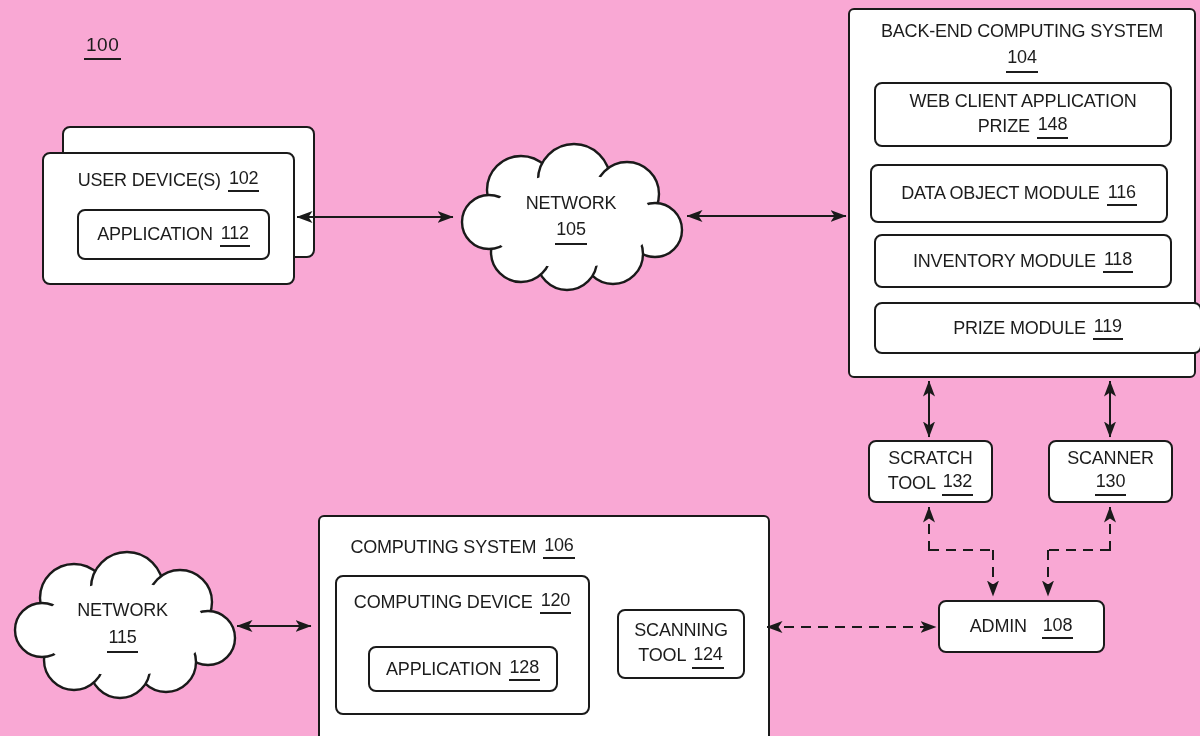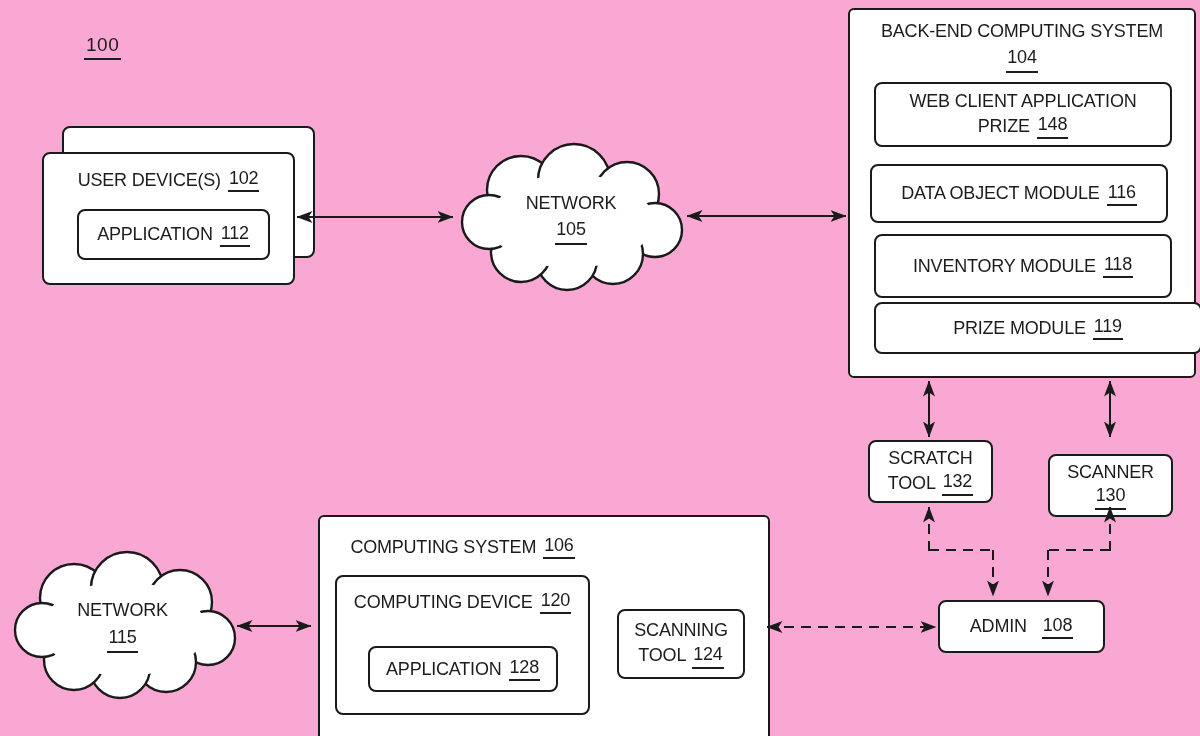--- a/index.html
+++ b/index.html
@@ -100,21 +100,21 @@
           <span class="ref">148</span>
         </span>
       </div>
     </div>
     <div class="box" style="left:20px;top:154px;width:298px;height:59px;">
       <div class="node-text fill">
         <span>DATA OBJECT MODULE</span>
         <span class="ref">116</span>
       </div>
     </div>
-    <div class="box" style="left:24px;top:224px;width:298px;height:64px;">
+    <div class="box" style="left:24px;top:224px;width:298px;height:54px;">
       <div class="node-text fill">
         <span>INVENTORY MODULE</span>
         <span class="ref">118</span>
       </div>
     </div>
     <div class="box" style="left:24px;top:292px;width:328px;height:52px;">
       <div class="node-text fill">
         <span>PRIZE MODULE</span>
         <span class="ref">119</span>
       </div>
@@ -123,21 +123,21 @@
 
   <div class="box" style="left:868px;top:440px;width:125px;height:63px;">
     <div class="lines">
       <span class="node-text">SCRATCH</span>
       <span class="node-text" style="gap:6px;">
         <span>TOOL</span>
         <span class="ref">132</span>
       </span>
     </div>
   </div>
-  <div class="box" style="left:1048px;top:440px;width:125px;height:63px;margin-top:14px;">
+  <div class="box" style="left:1048px;top:440px;width:125px;height:63px;">
     <div class="lines">
       <span class="node-text">SCANNER</span>
       <span class="node-text ref">130</span>
     </div>
   </div>
 
   <div class="box" style="left:938px;top:600px;width:167px;height:53px;">
     <div class="node-text fill" style="gap:15px;">
       <span>ADMIN</span>
       <span class="ref">108</span>

